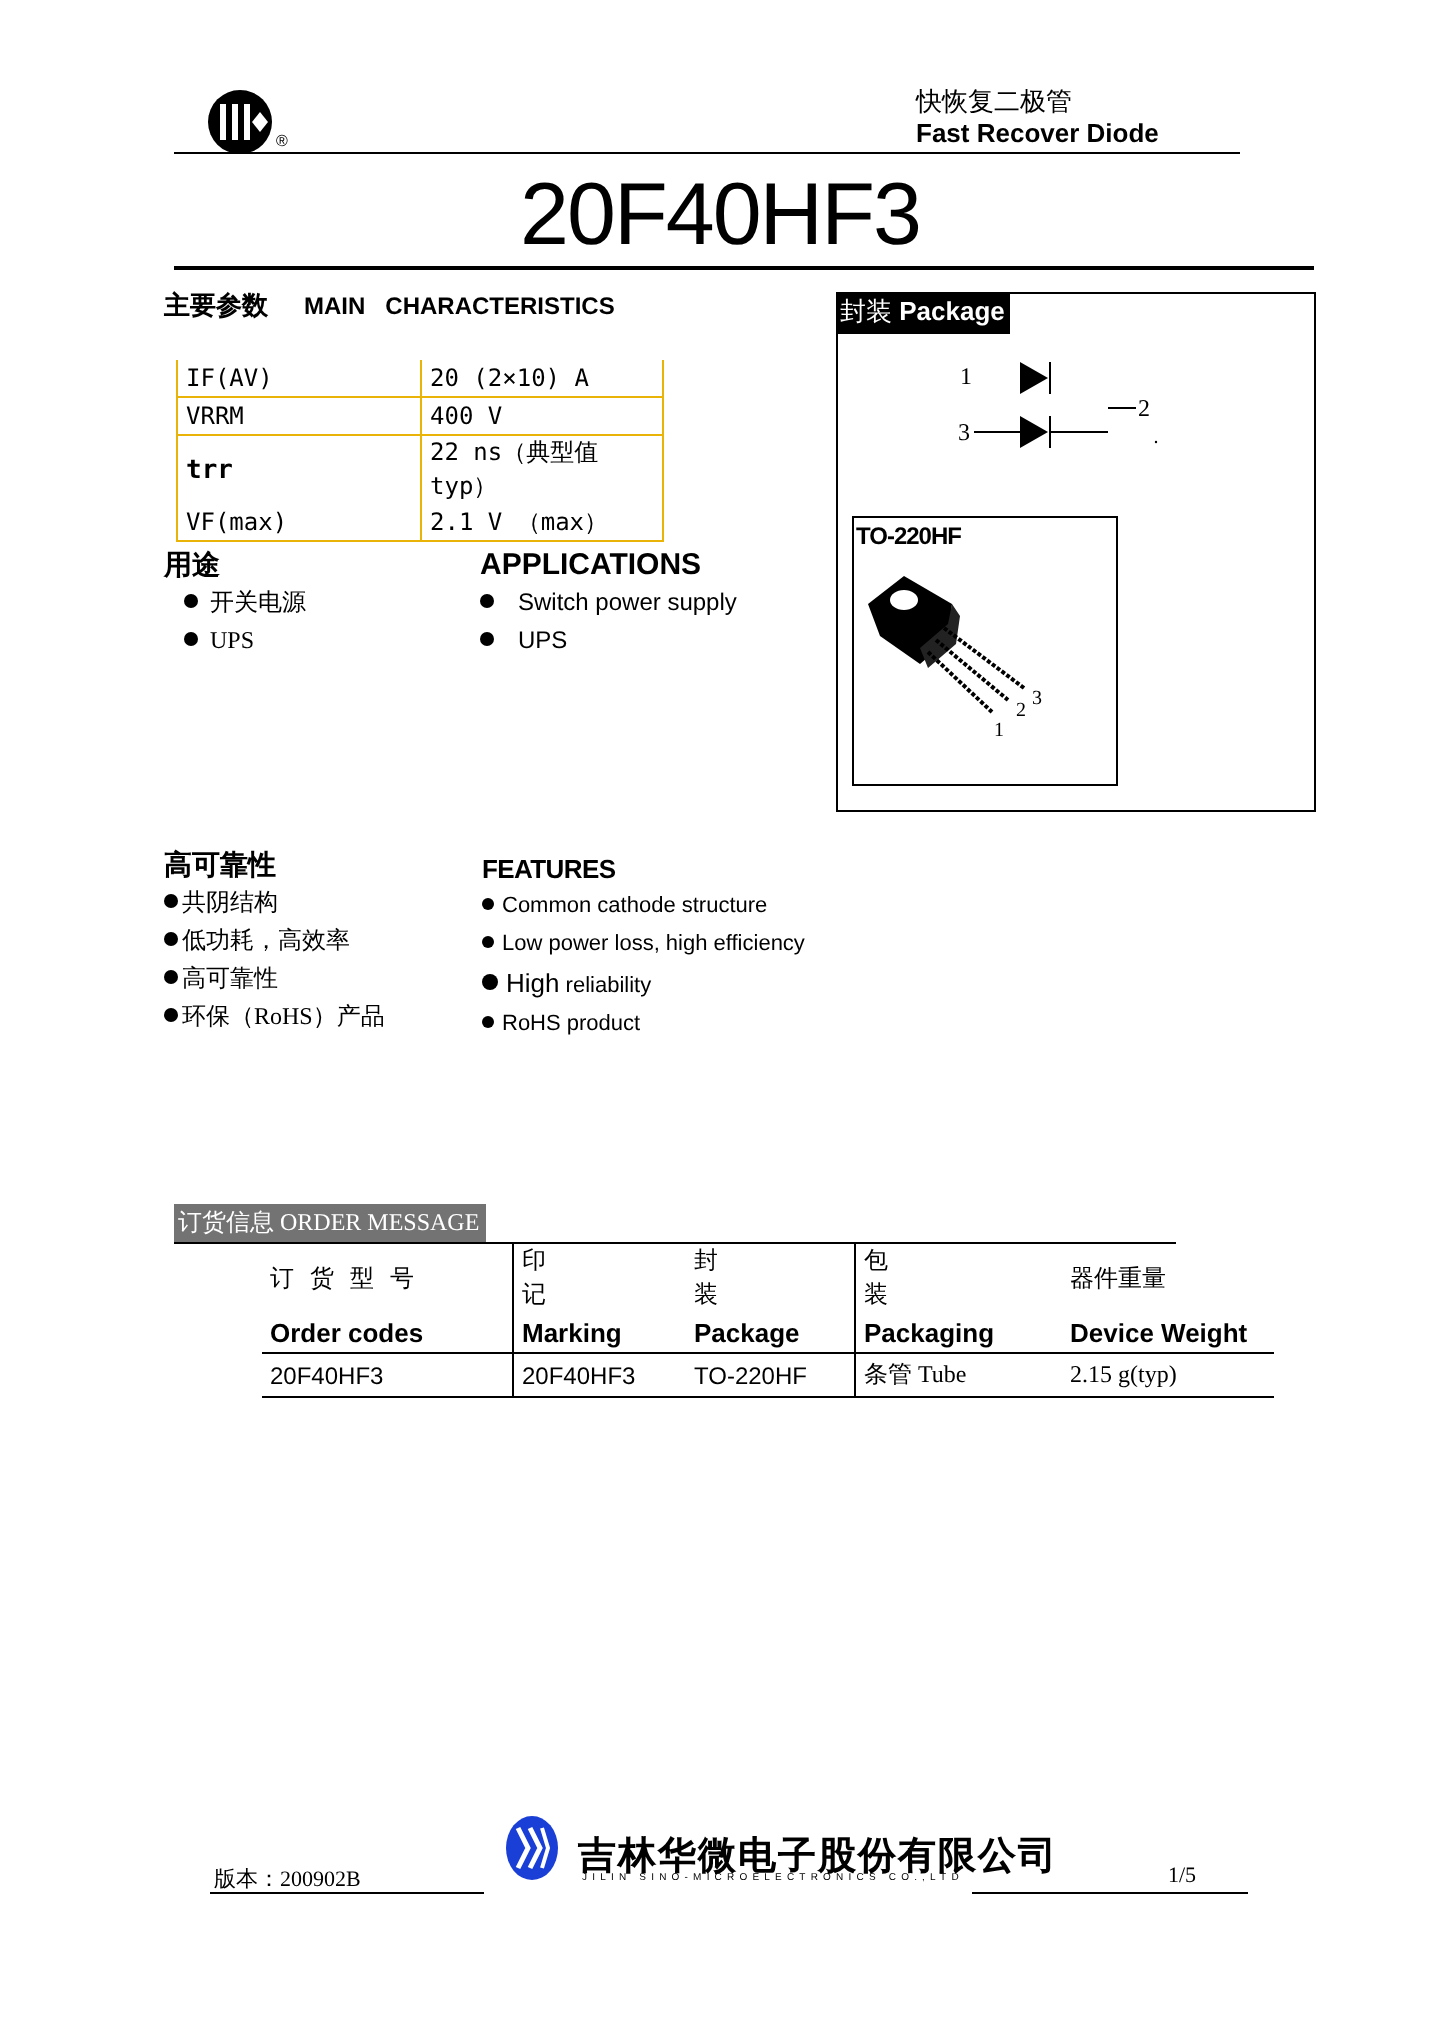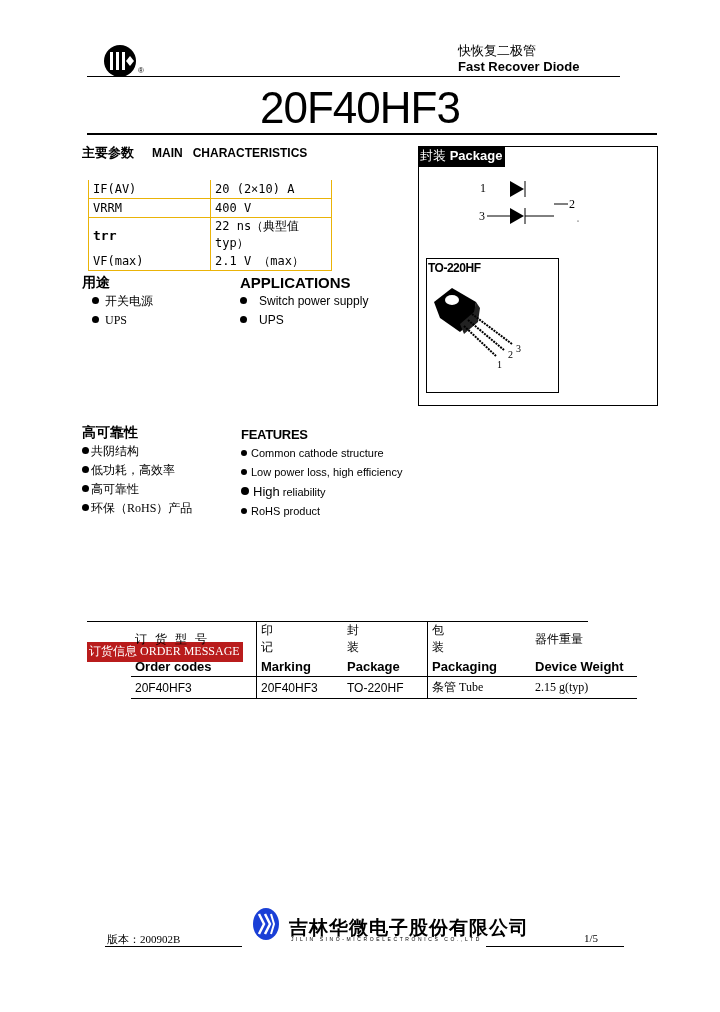--- a/index.html
+++ b/index.html
@@ -53,22 +53,22 @@
   
   #feat-cn-title { left: 82px; top: 424px; }
   #feat-en-title { left: 241px; top: 427px; font-size: 13px; letter-spacing: -0.3px; }
   #feat-cn { left: 82px; top: 442px; }
   #feat-en { left: 241px; top: 444px; font-size: 11px; line-height: 19px; }
   #feat-en .bullet { width: 6px; height: 6px; margin-right: 4px; }
   #feat-cn .bullet { margin-right: 2px; }
   #feat-en .hi { font-size: 13px; }
 
   
-  #order-label { left: 87px; top: 602px; background: #b91c1c; color: #fff; font-size: 12px;
-                 padding: 1px 3px 2px 2px; margin-top: 40px; }
+  #order-label { left: 87px; top: 602px; background: #737373; color: #fff; font-size: 12px;
+                 padding: 1px 3px 2px 2px; }
   #order-hr-top { left: 87px; top: 621px; width: 501px; height: 1px; background: #000; }
   #order-table { left: 87px; top: 622px; border-collapse: collapse; font-size: 12px; margin-left: 44px; }
   #order-table td { padding: 0 4px; vertical-align: middle; }
   #order-table tr.h1 td { height: 18px; letter-spacing: 8px; }
   #order-table tr.h2 td { height: 20px; font-weight: bold; font-size: 13px; }
   #order-table tr.data td { height: 21px; border-top: 1px solid #000; border-bottom: 1px solid #000; }
   #order-table .vl { border-left: 1px solid #000; }
   .c-code { width: 117px; }
   .c-mark { width: 78px; }
   .c-pkg { width: 76px; }

